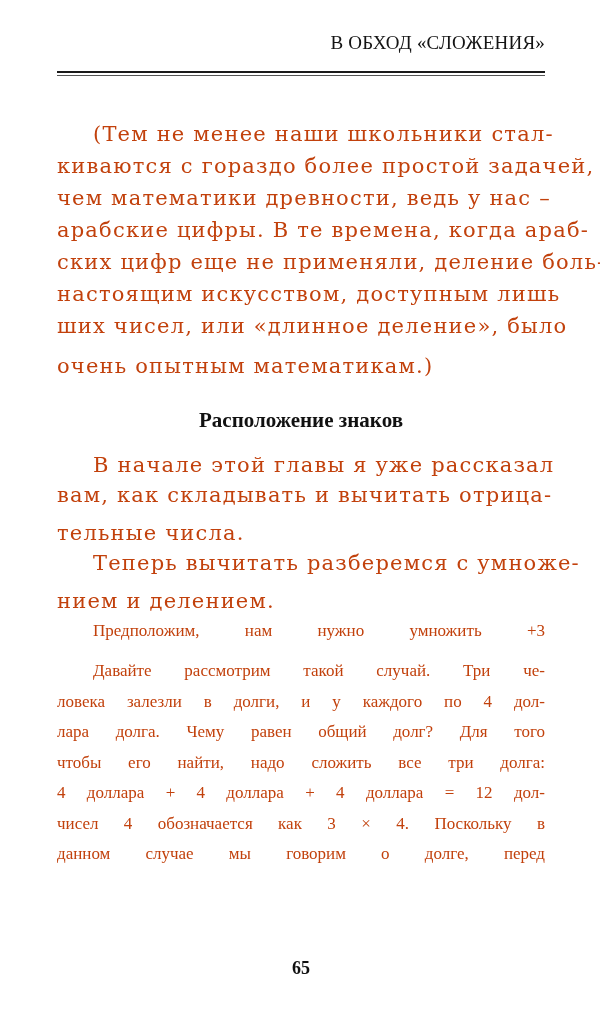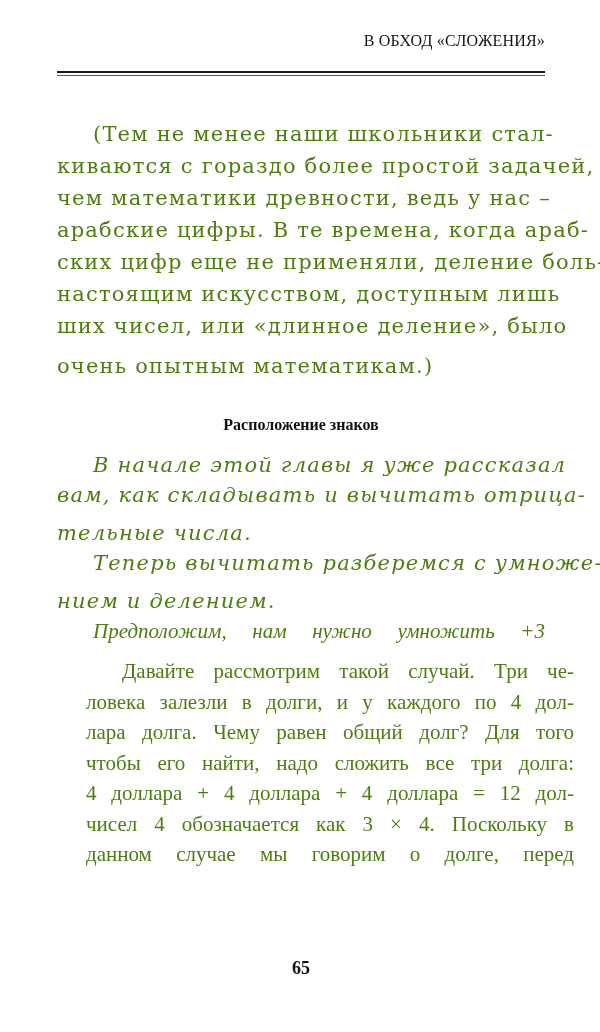--- a/index.html
+++ b/index.html
@@ -19,21 +19,21 @@
       left: 57px;
       top: 0;
       width: 488px;
       height: 1032px;
     }
     .running-head {
       position: absolute;
       right: 0;
       top: 32px;
       font-family: "Liberation Serif", serif;
-      font-size: 16px;
+      font-size: 19px;
       letter-spacing: 0.2px;
       color: #141414;
       white-space: nowrap;
     }
     .rule {
       position: absolute;
       left: 0;
       width: 488px;
       background: #1a1a1a;
     }
@@ -47,52 +47,51 @@
     }
     .line {
       display: block;
       width: 488px;
       height: 32px;
       line-height: 32px;
       white-space: nowrap;
       text-align: justify;
       text-align-last: justify;
       font-size: 23px;
-      color: #4d7c0f;
+      color: #c2410c;
     }
     .line.last { text-align-last: left; margin-top: 8px; }
     .line.indent { padding-left: 36px; width: 452px; }
 
     .mono-ish {
       font-family: "DejaVu Serif", serif;
       font-size: 21px;
       letter-spacing: 1.2px;
     }
     .serif {
       font-family: "Liberation Serif", serif;
-      font-size: 21px;
+      font-size: 17px;
     }
 
     .block.b1 { top: 118px; }
     .block.b2 { top: 450px; }
-    .block.b2 .line { height: 30px; line-height: 30px; font-style: italic; }
+    .block.b2 .line { height: 30px; line-height: 30px; }
     .block.b3 { top: 656px; }
-    .block.b3 .line { height: 30.5px; line-height: 30.5px; margin-left: 29px; }
+    .block.b3 .line { height: 30.5px; line-height: 30.5px; }
 
     .subheading {
       position: absolute;
       left: 0;
       top: 408px;
       width: 488px;
       text-align: center;
       font-family: "Liberation Serif", serif;
       font-weight: bold;
-      font-size: 16px;
+      font-size: 21px;
       color: #111;
-      margin-top: 8px;
     }
     .folio {
       position: absolute;
       left: 0;
       top: 958px;
       width: 488px;
       text-align: center;
       font-family: "Liberation Serif", serif;
       font-weight: bold;
       font-size: 18px;

